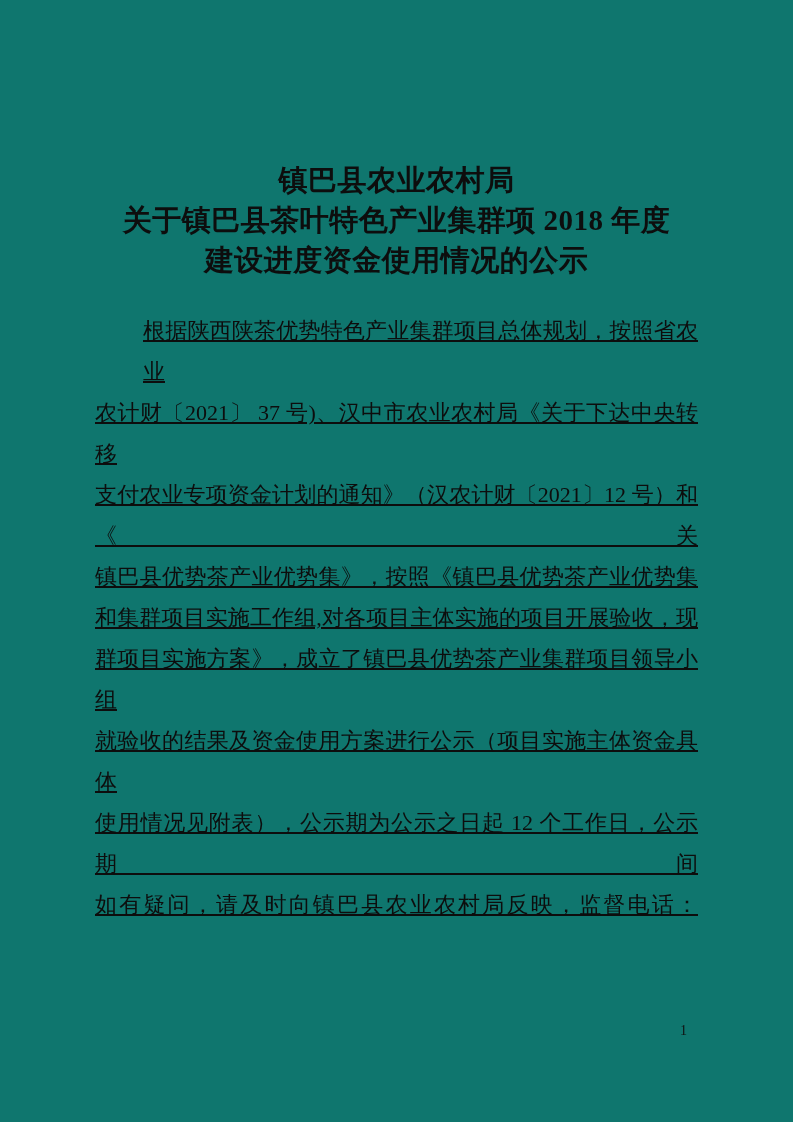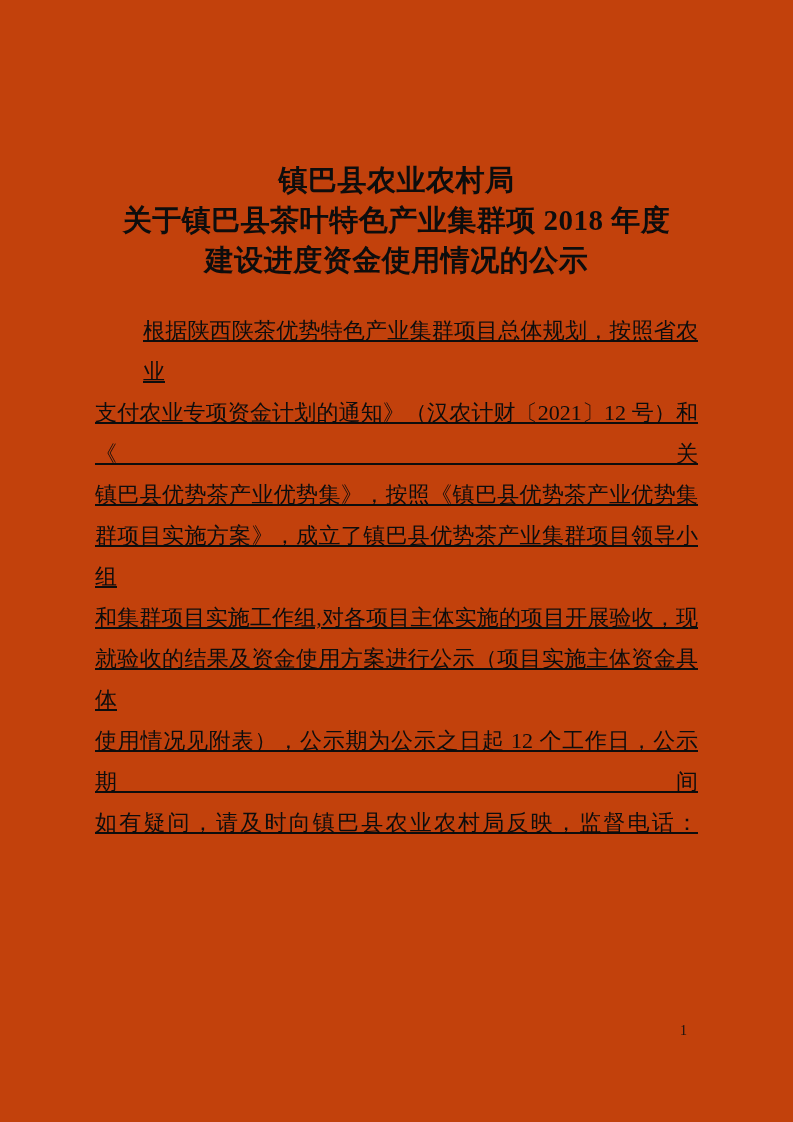--- a/index.html
+++ b/index.html
@@ -4,21 +4,21 @@
 <style>
   html, body {
     margin: 0;
     padding: 0;
     background: #ffffff;
   }
   .page {
     position: relative;
     width: 793px;
     height: 1122px;
-    background: #c2410c;
+    background: #0f766e;
     color: #0d0d0d;
     font-family: "Liberation Serif", "DejaVu Serif", serif;
     box-sizing: border-box;
     padding: 0 95px;
     overflow: hidden;
   }
   .doc-title {
     margin-top: 160px;
     text-align: center;
     font-weight: 700;
@@ -56,24 +56,25 @@
 <div class="page">
 
   <div class="doc-title">
     <div class="title-line">镇巴县农业农村局</div>
     <div class="title-line">关于镇巴县茶叶特色产业集群项 2018 年度</div>
     <div class="title-line">建设进度资金使用情况的公示</div>
   </div>
 
   <div class="doc-body">
     <div class="body-line indent">根据陕西陕茶优势特色产业集群项目总体规划，按照省农业</div>
+    <div class="body-line">农计财〔2021〕 37 号)、汉中市农业农村局《关于下达中央转移</div>
     <div class="body-line">支付农业专项资金计划的通知》（汉农计财〔2021〕12 号）和《关</div>
     <div class="body-line">镇巴县优势茶产业优势集》，按照《镇巴县优势茶产业优势集</div>
+    <div class="body-line">和集群项目实施工作组,对各项目主体实施的项目开展验收，现</div>
     <div class="body-line">群项目实施方案》，成立了镇巴县优势茶产业集群项目领导小组</div>
-    <div class="body-line">和集群项目实施工作组,对各项目主体实施的项目开展验收，现</div>
     <div class="body-line">就验收的结果及资金使用方案进行公示（项目实施主体资金具体</div>
     <div class="body-line">使用情况见附表），公示期为公示之日起 12 个工作日，公示期间</div>
     <div class="body-line">如有疑问，请及时向镇巴县农业农村局反映，监督电话：</div>
 
   </div>
 
   <div class="page-number">1</div>
 
 </div>
 

